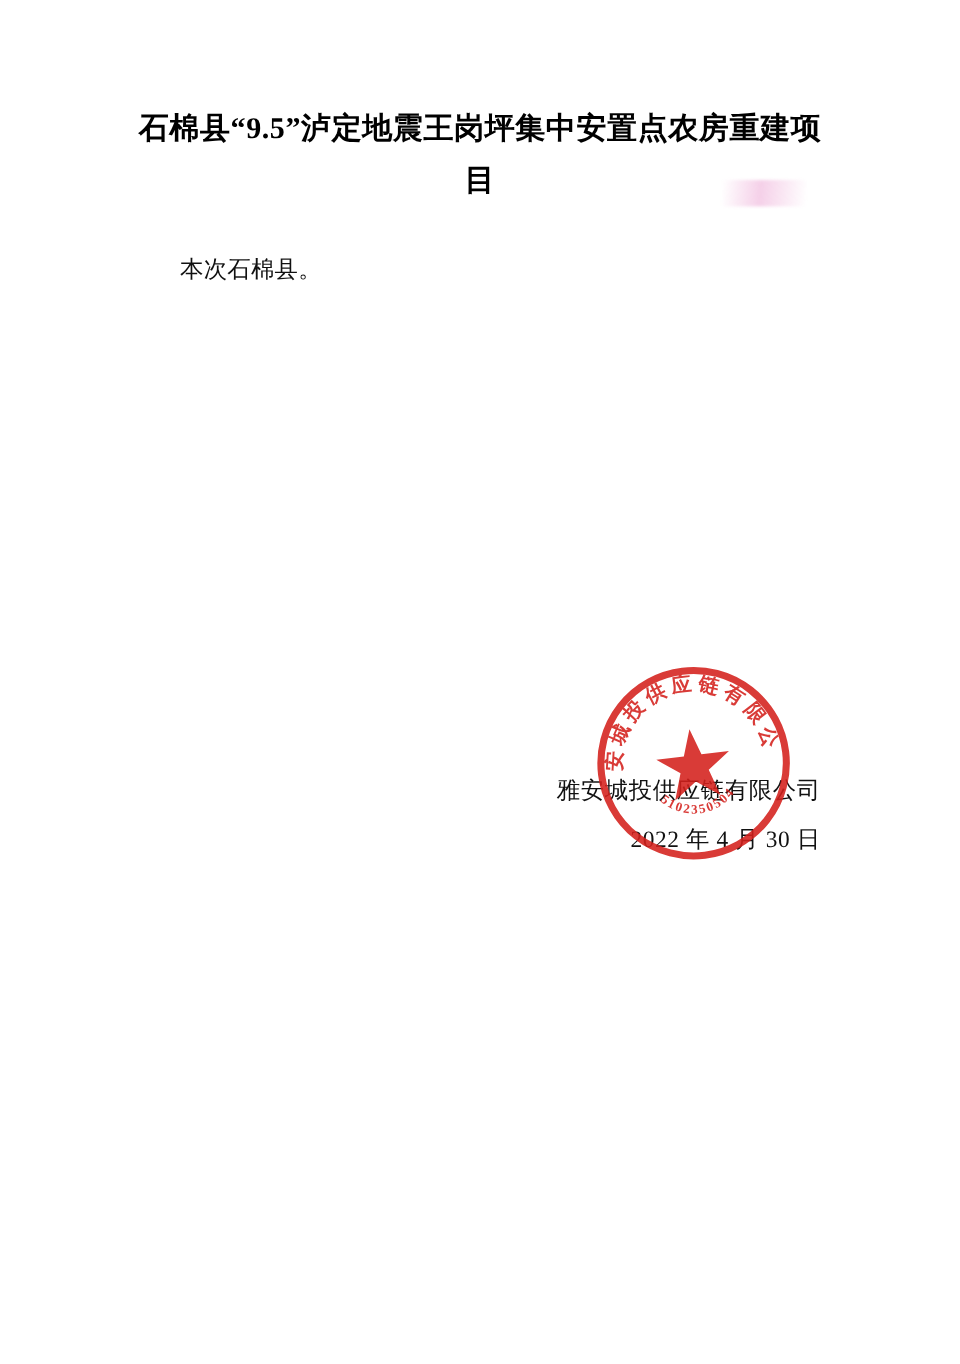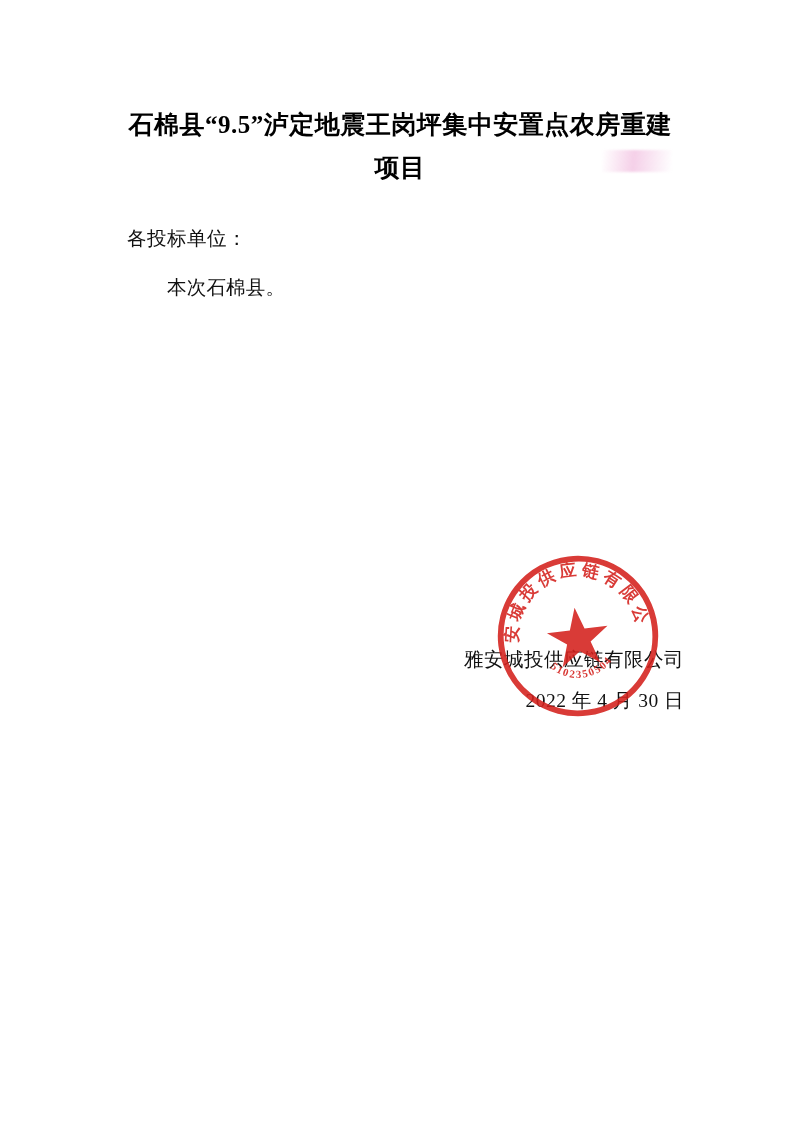--- a/index.html
+++ b/index.html
@@ -13,21 +13,21 @@
     font-family: "Liberation Serif", "DejaVu Serif", serif;
     color: #111111;
     position: relative;
     overflow: hidden;
   }
   .page {
     position: relative;
     width: 800px;
     height: 1137px;
     box-sizing: border-box;
-    padding: 17px;
+    padding: 0;
   }
   .doc-title {
     margin: 0;
     padding: 86px 104px 0 104px;
     text-align: center;
     font-size: 25px;
     font-weight: bold;
     line-height: 1.72;
     letter-spacing: 0.5px;
     color: #000;
@@ -109,21 +109,20 @@
 
 <div class="page">
 
   <div class="artifact"></div>
 
   <h1 class="doc-title">
     <span class="line">石棉县“9.5”泸定地震王岗坪集中安置点农房重建项目</span>
   </h1>
 
   <div class="body-block">
-    <p class="salutation">各投标单位：</p>
     <p class="para last">本次石棉县。</p>
   </div>
 
   <div class="sign-block">
     <span class="sign-line">雅安城投供应链有限公司</span>
     <span class="sign-line">2022 年 4 月 30 日</span>
   </div>
 
   <div class="seal">
     <svg viewBox="0 0 200 200" xmlns="http://www.w3.org/2000/svg">

